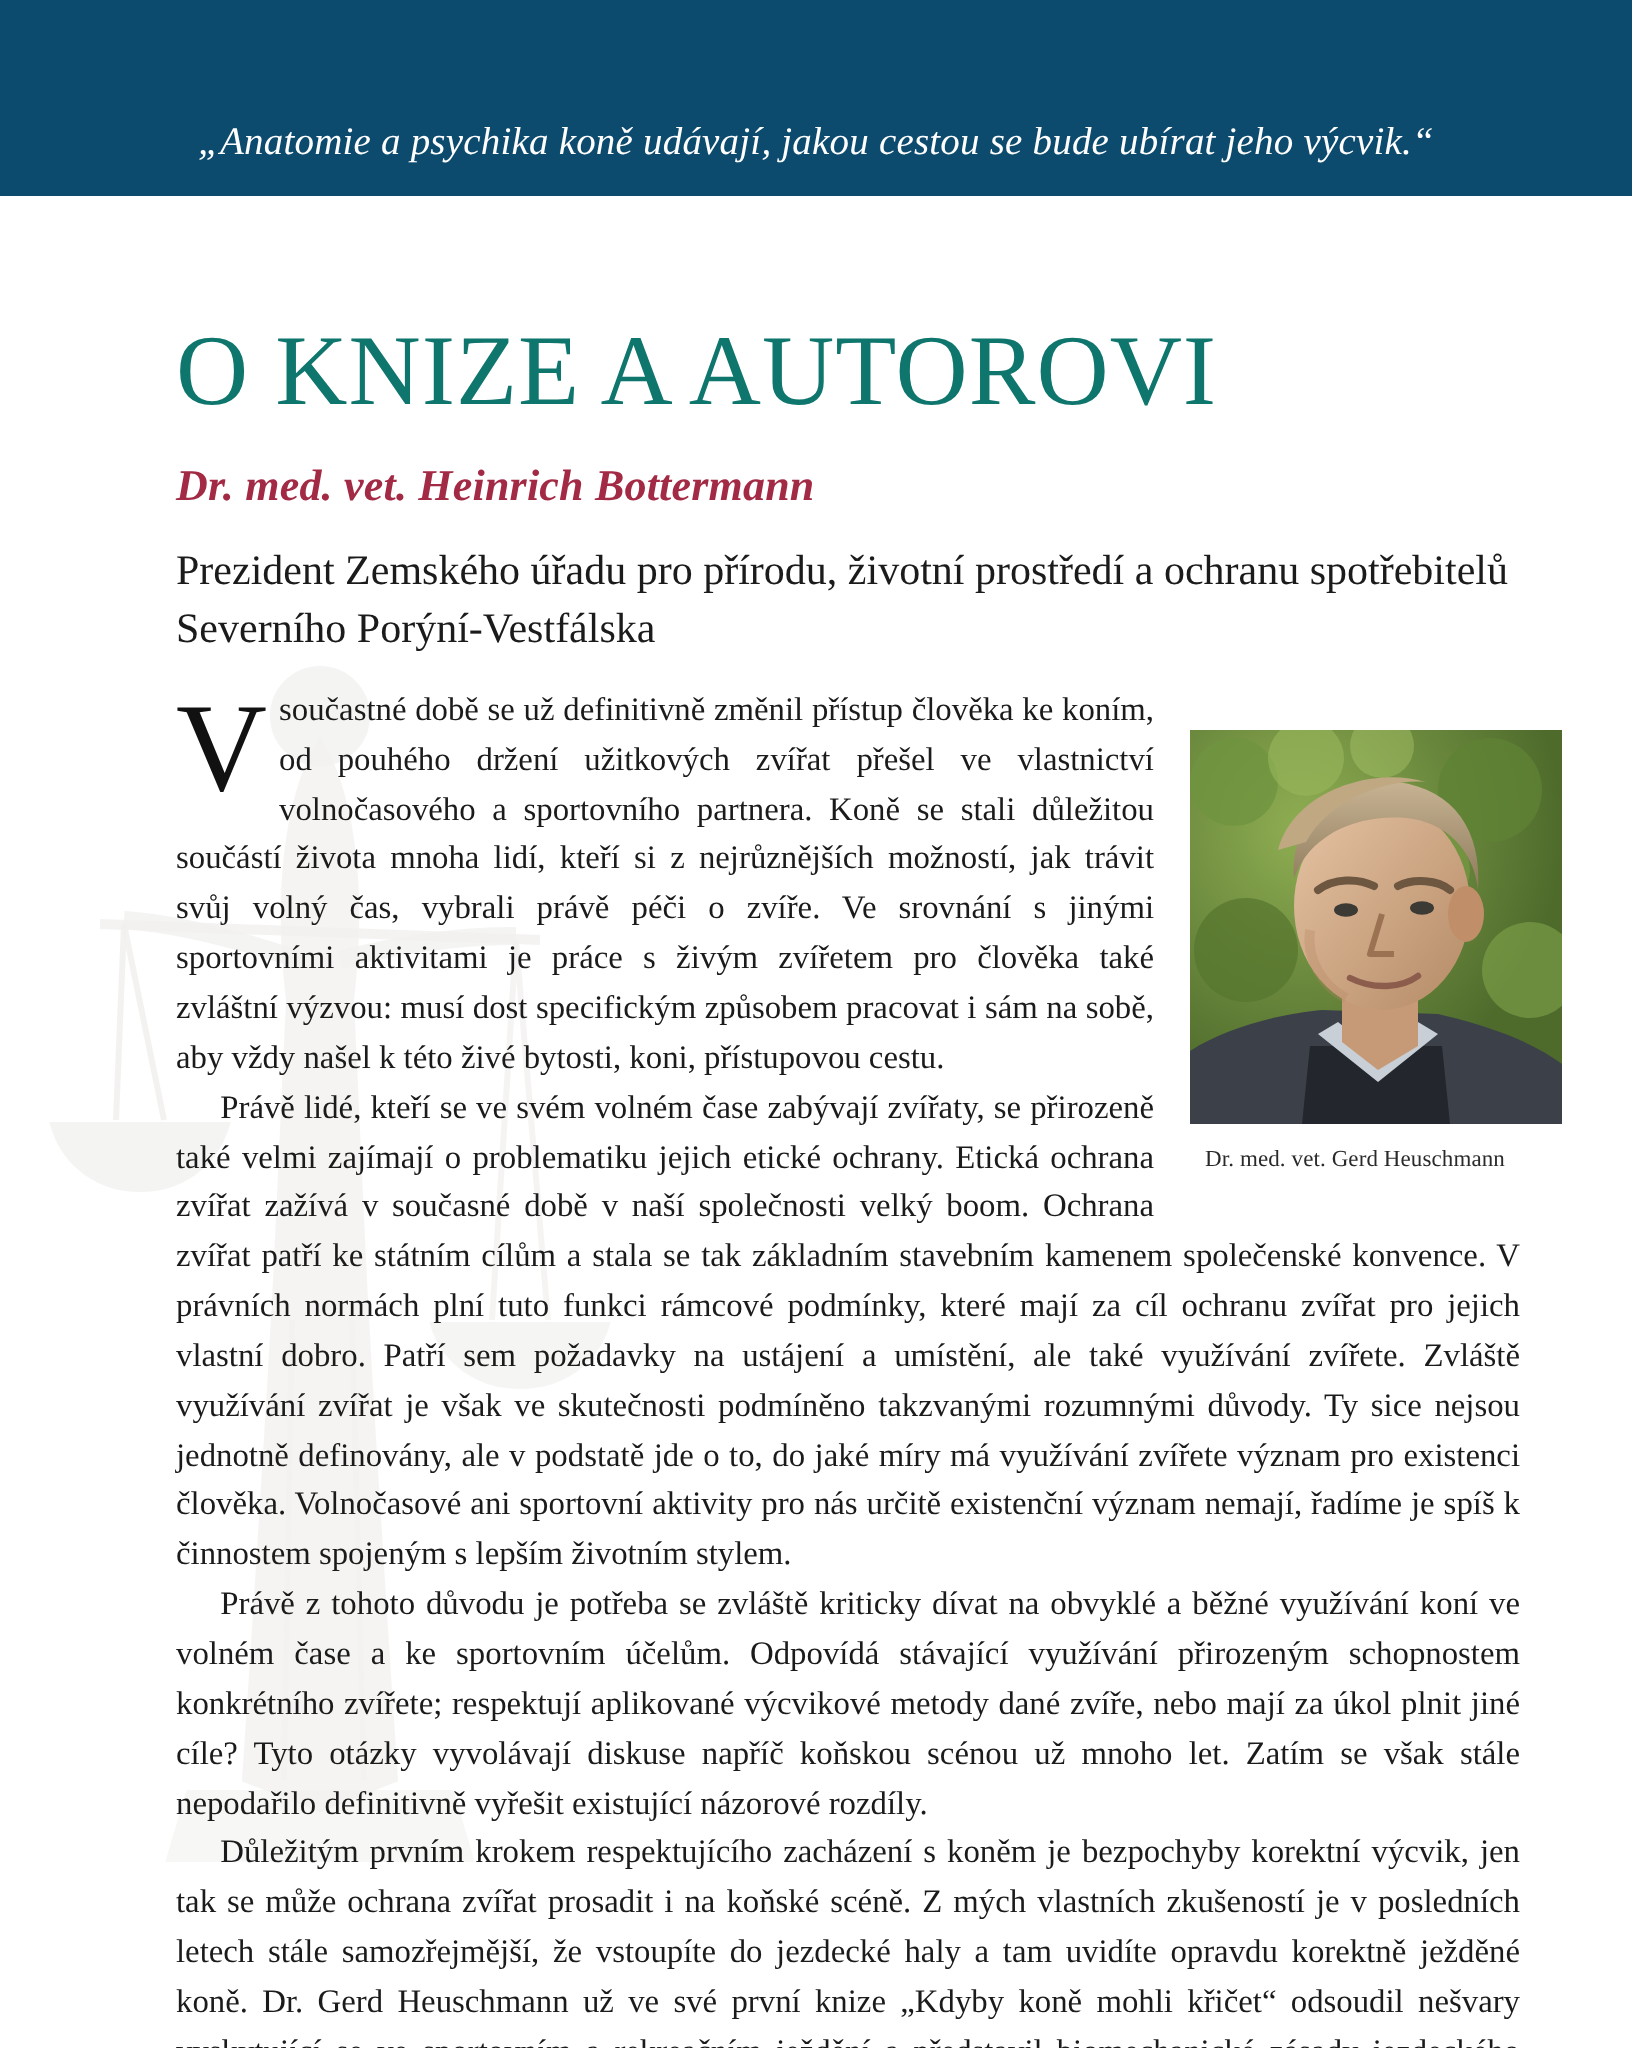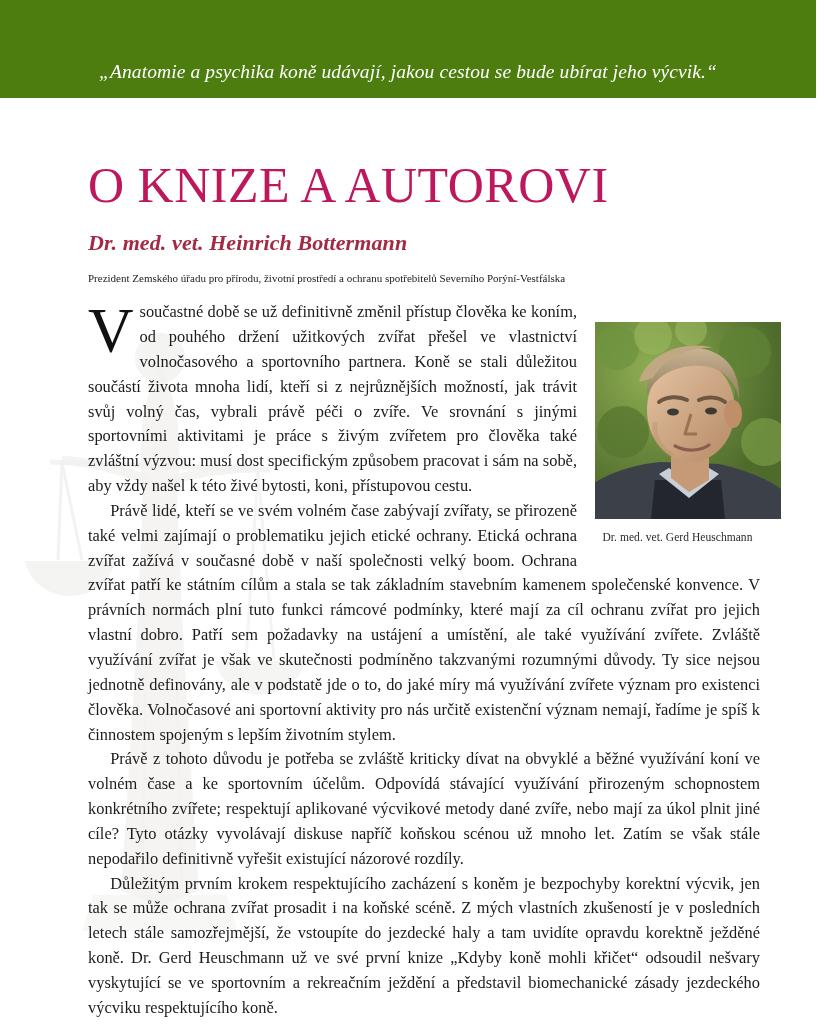--- a/index.html
+++ b/index.html
@@ -37,21 +37,21 @@
   }
   .watermark svg { display: block; width: 100%; height: 100%; }
 
   
   .banner {
     position: absolute;
     left: 0;
     top: 0;
     width: 816px;
     height: 98px;
-    background: #4d7c0f;
+    background: #0c4a6e;
     z-index: 2;
   }
   .banner-quote {
     position: absolute;
     left: 0;
     right: 0;
     top: 61px;
     text-align: center;
     color: #ffffff;
     font-style: italic;
@@ -68,39 +68,39 @@
     width: 672px;
     z-index: 3;
   }
 
   .page-title {
     margin: 0;
     padding-top: 62px;
     font-size: 50px;
     line-height: 1.02;
     font-weight: normal;
-    color: #be185d;
+    color: #0f766e;
     letter-spacing: 0.5px;
     white-space: nowrap;
   }
 
   .author-name {
     margin: 0;
     padding-top: 19px;
     font-size: 22px;
     font-style: italic;
     font-weight: bold;
     color: #a32a45;
     letter-spacing: 0.1px;
   }
 
   .author-role {
     margin: 0;
     padding-top: 15px;
-    font-size: 11px;
+    font-size: 21px;
     line-height: 1.38;
     color: #1b1b1b;
   }
 
   
   .portrait-block {
     float: right;
     width: 165px;
     margin: 22px 0 8px 18px;
     shape-outside: margin-box;

